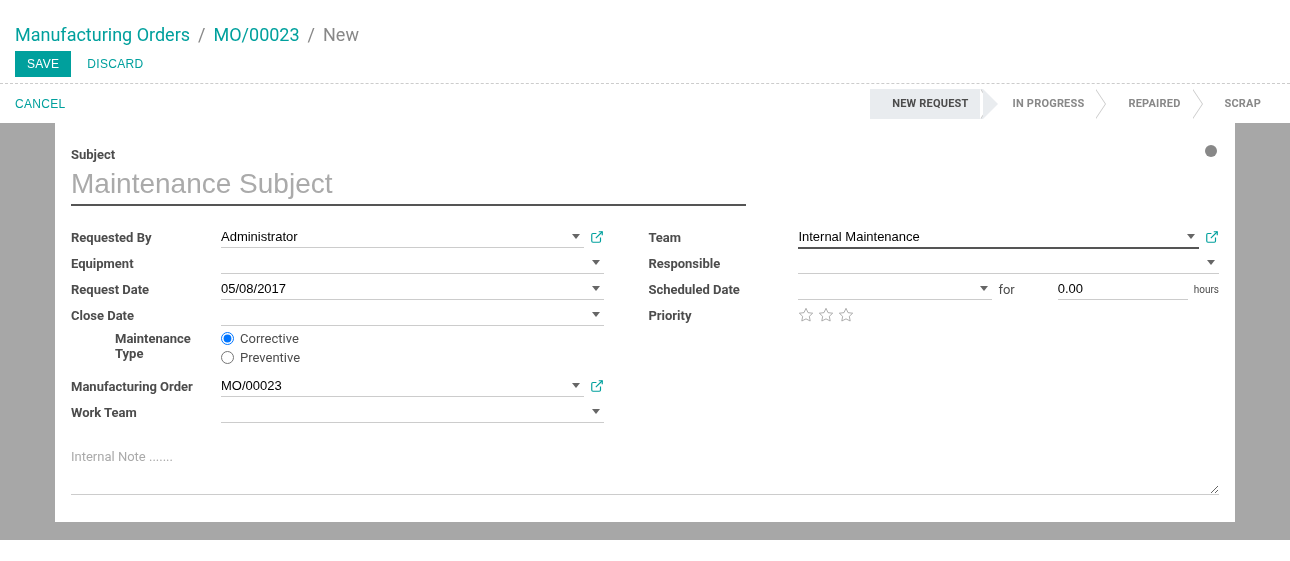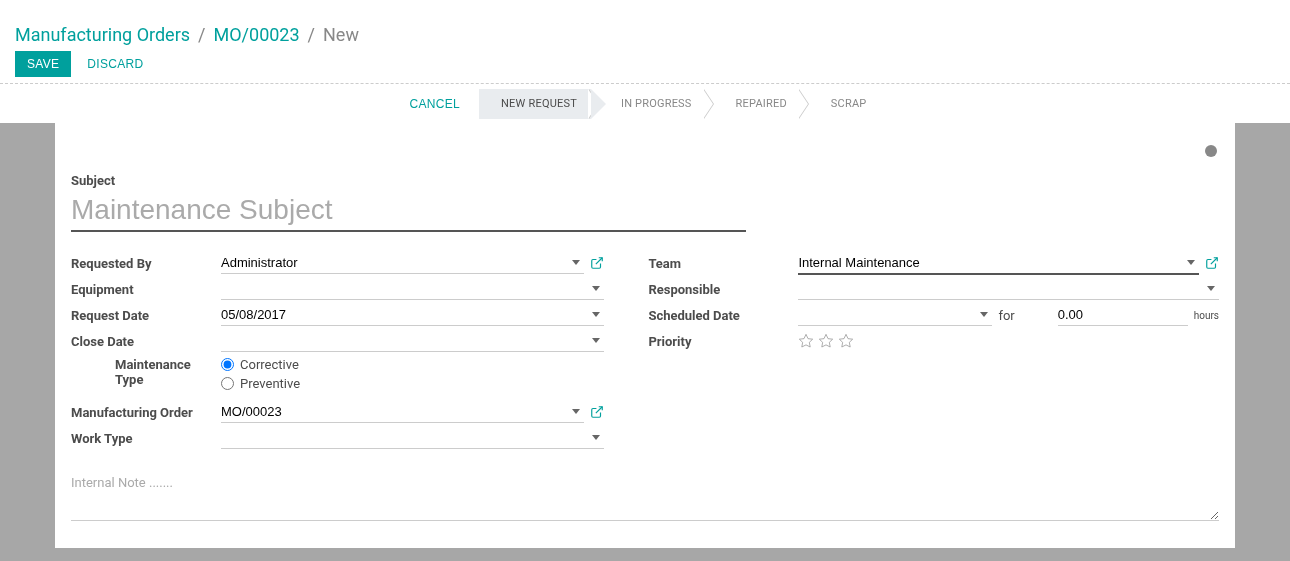--- a/index.html
+++ b/index.html
@@ -8,36 +8,36 @@
 .top-header { padding: 8px 15px 6px 15px; }
 .breadcrumb { font-size: 18px; font-weight: 400; margin-bottom: 6px; display: flex; align-items: center; gap: 8px; margin-top: 16px; }
 .breadcrumb a { color: #00a09d; text-decoration: none; }
 .breadcrumb .sep { color: #888; }
 .breadcrumb .current { color: #888; }
 
 .actions-row { display: flex; align-items: center; gap: 16px; }
 .btn-primary { background: #00a09d; color: #fff; border: none; padding: 6px 12px; font-size: 12px; font-weight: 500; cursor: pointer; letter-spacing: 0.3px; }
 .btn-link-discard { color: #00a09d; background: none; border: none; font-size: 12px; cursor: pointer; letter-spacing: 0.3px; }
 
-.status-bar { border-top: 1px dashed #ccc; display: flex; align-items: center; justify-content: center; padding: 0 15px; height: 40px; background: #fff; gap: 19px; }
+.status-bar { border-top: 1px dashed #ccc; display: flex; align-items: center; justify-content: space-between; padding: 0 15px; height: 40px; background: #fff; gap: 19px; }
 .btn-cancel { color: #00a09d; background: none; border: none; font-size: 12px; cursor: pointer; letter-spacing: 0.3px; }
 .status-stages { display: flex; align-items: center; height: 100%; }
-.stage { position: relative; padding: 0 14px 0 22px; height: 30px; display: flex; align-items: center; font-size: 11px; font-weight: 400; color: #888; cursor: pointer; letter-spacing: 0.2px; }
+.stage { position: relative; padding: 0 14px 0 22px; height: 30px; display: flex; align-items: center; font-size: 11px; font-weight: 700; color: #888; cursor: pointer; letter-spacing: 0.2px; }
 .stage.active { background: #e9ecef; color: #4c4c4c; }
 .stage.active::after { content: ""; position: absolute; right: -15px; top: 0; border-left: 15px solid #e9ecef; border-top: 15px solid transparent; border-bottom: 15px solid transparent; z-index: 2; }
 .stage:not(.active)::before { content: ""; position: absolute; left: 0; top: 0; border-left: 15px solid transparent; border-top: 15px solid transparent; border-bottom: 15px solid transparent; }
 .stage-sep { width: 0; height: 0; border-left: 10px solid #ccc; border-top: 15px solid transparent; border-bottom: 15px solid transparent; margin-left: -2px; position: relative; }
 .stage-sep::after { content: ""; position: absolute; left: -11px; top: -15px; border-left: 10px solid #fff; border-top: 15px solid transparent; border-bottom: 15px solid transparent; }
 
 .gray-bg { background: #a7a7a7; padding: 0 55px 18px 55px; }
 .form-sheet { background: #fff; padding: 24px 16px 24px 16px; position: relative; }
 
 .kanban-dot { position: absolute; top: 22px; right: 18px; width: 12px; height: 12px; border-radius: 50%; background: #888; cursor: pointer; }
 
-.subject-block { margin-bottom: 18px; margin-top: 26px; }
+.subject-block { margin-bottom: 18px; }
 .subject-label { font-weight: 700; color: #4c4c4c; font-size: 13px; margin-bottom: 4px; display: block; }
 .subject-input { width: 675px; border: none; border-bottom: 2px solid #555; font-size: 28px; font-weight: 300; color: #4c4c4c; padding: 2px 0 4px 0; outline: none; background: transparent; }
 .subject-input::placeholder { color: #aaa; }
 
 .form-cols { display: flex; gap: 44px; }
 .col { flex: 1; }
 .field-row { display: flex; align-items: center; min-height: 26px; margin-bottom: 0px; }
 .field-label { width: 150px; font-weight: 700; color: #4c4c4c; font-size: 13px; flex-shrink: 0; }
 .field-value { flex: 1; display: flex; align-items: center; gap: 6px; }
 .m2o { flex: 1; border: none; border-bottom: 1px solid #ccc; font-size: 13px; padding: 3px 18px 3px 0; background: transparent; outline: none; position: relative; }
@@ -176,21 +176,21 @@
             <span class="ext-link">
                 <svg viewBox="0 0 24 24" fill="none" stroke="#00a09d" stroke-width="2">
                   <path d="M18 13v6a2 2 0 0 1-2 2H5a2 2 0 0 1-2-2V8a2 2 0 0 1 2-2h6"></path>
                   <polyline points="15 3 21 3 21 9"></polyline>
                   <line x1="10" y1="14" x2="21" y2="3"></line>
                 </svg>
               </span>
           </div>
         </div>
         <div class="field-row">
-          <div class="field-label">Work Type</div>
+          <div class="field-label">Work Team</div>
           <div class="field-value">
             <div class="m2o-wrap">
               <input class="m2o" style="">
               <span class="caret"></span>
             </div>
           </div>
         </div>
       </div>
 
       <div class="col col-right">

